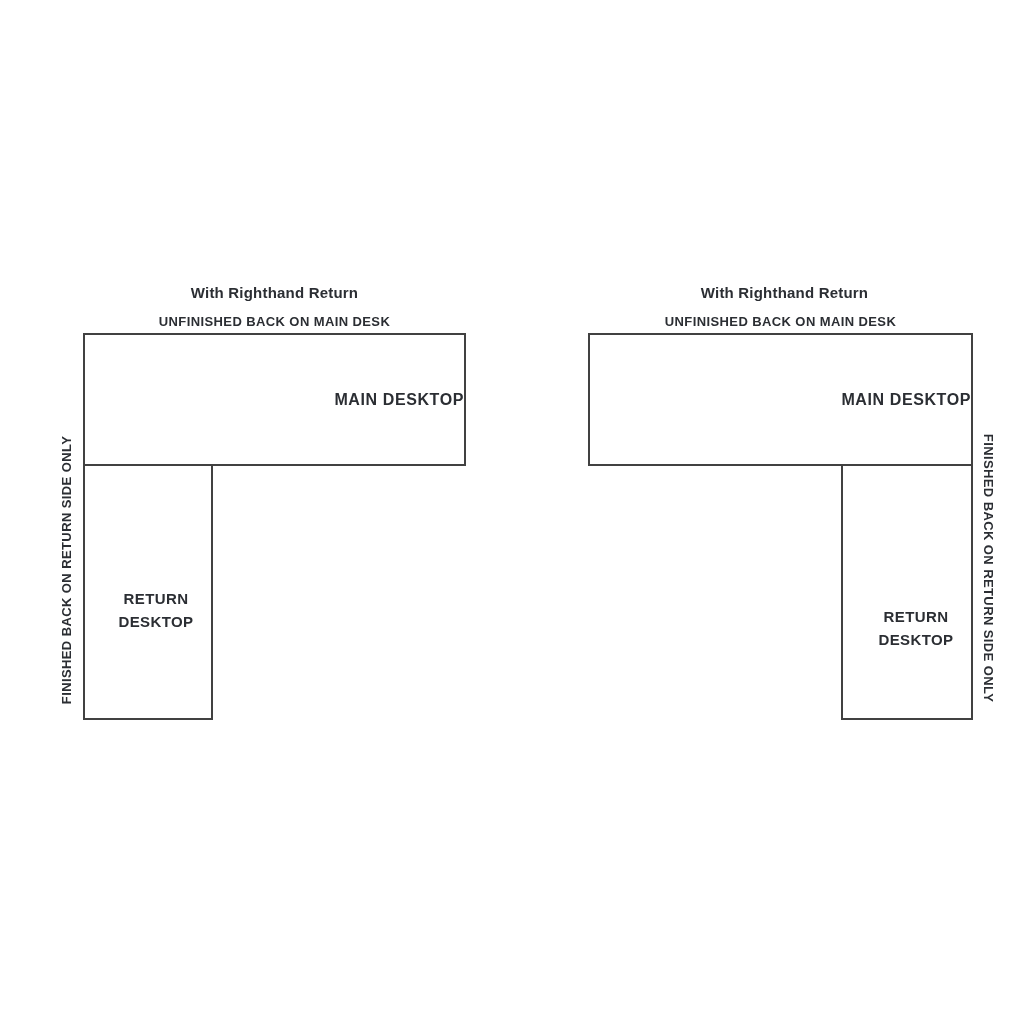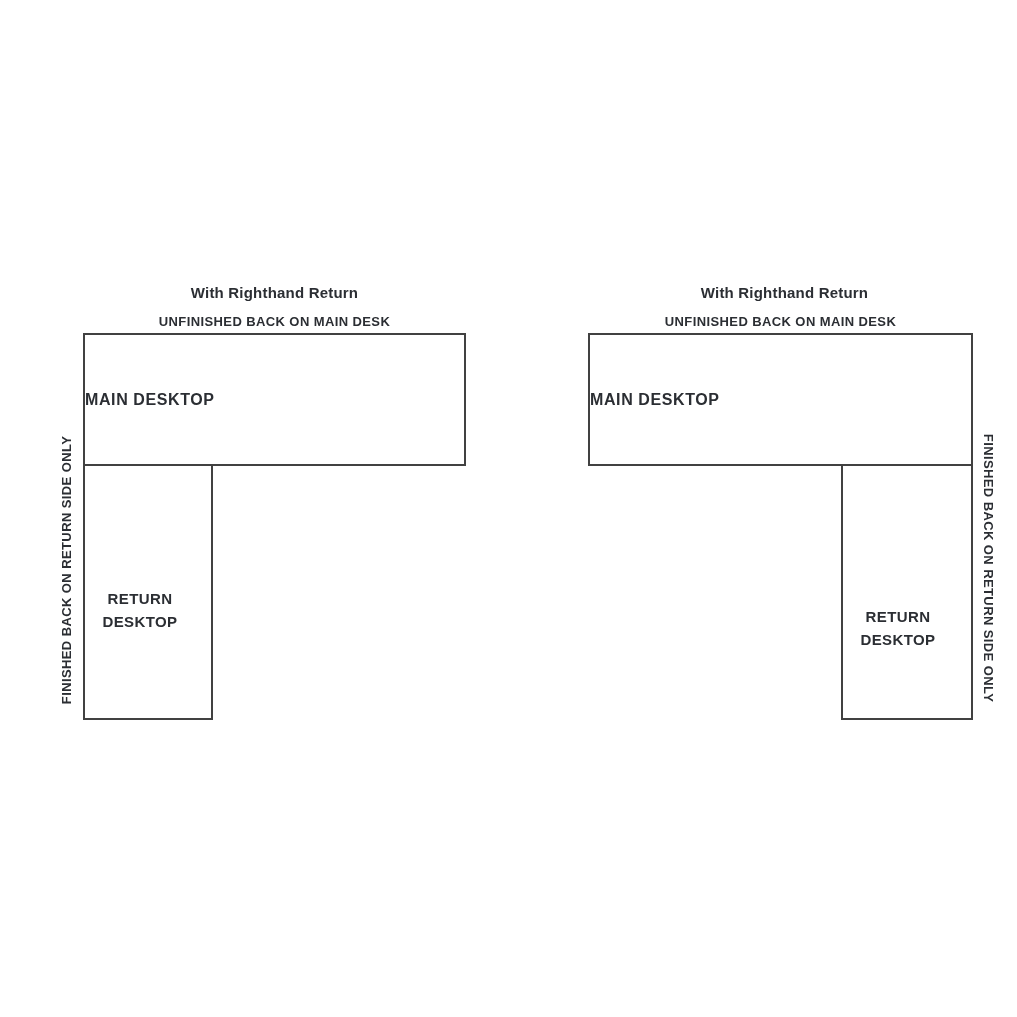--- a/index.html
+++ b/index.html
@@ -32,21 +32,21 @@
     letter-spacing: 0.4px;
     color: #2b2e33;
   }
   .rect {
     position: absolute;
     box-sizing: border-box;
     border: 2px solid #414141;
     background: #ffffff;
     display: flex;
     align-items: center;
-    justify-content: flex-start;
+    justify-content: flex-end;
   }
   .main-rect span {
     font-size: 16px;
     font-weight: 600;
     letter-spacing: 0.6px;
     color: #2b2e33;
   }
   .return-rect span {
     font-size: 15px;
     font-weight: 600;

